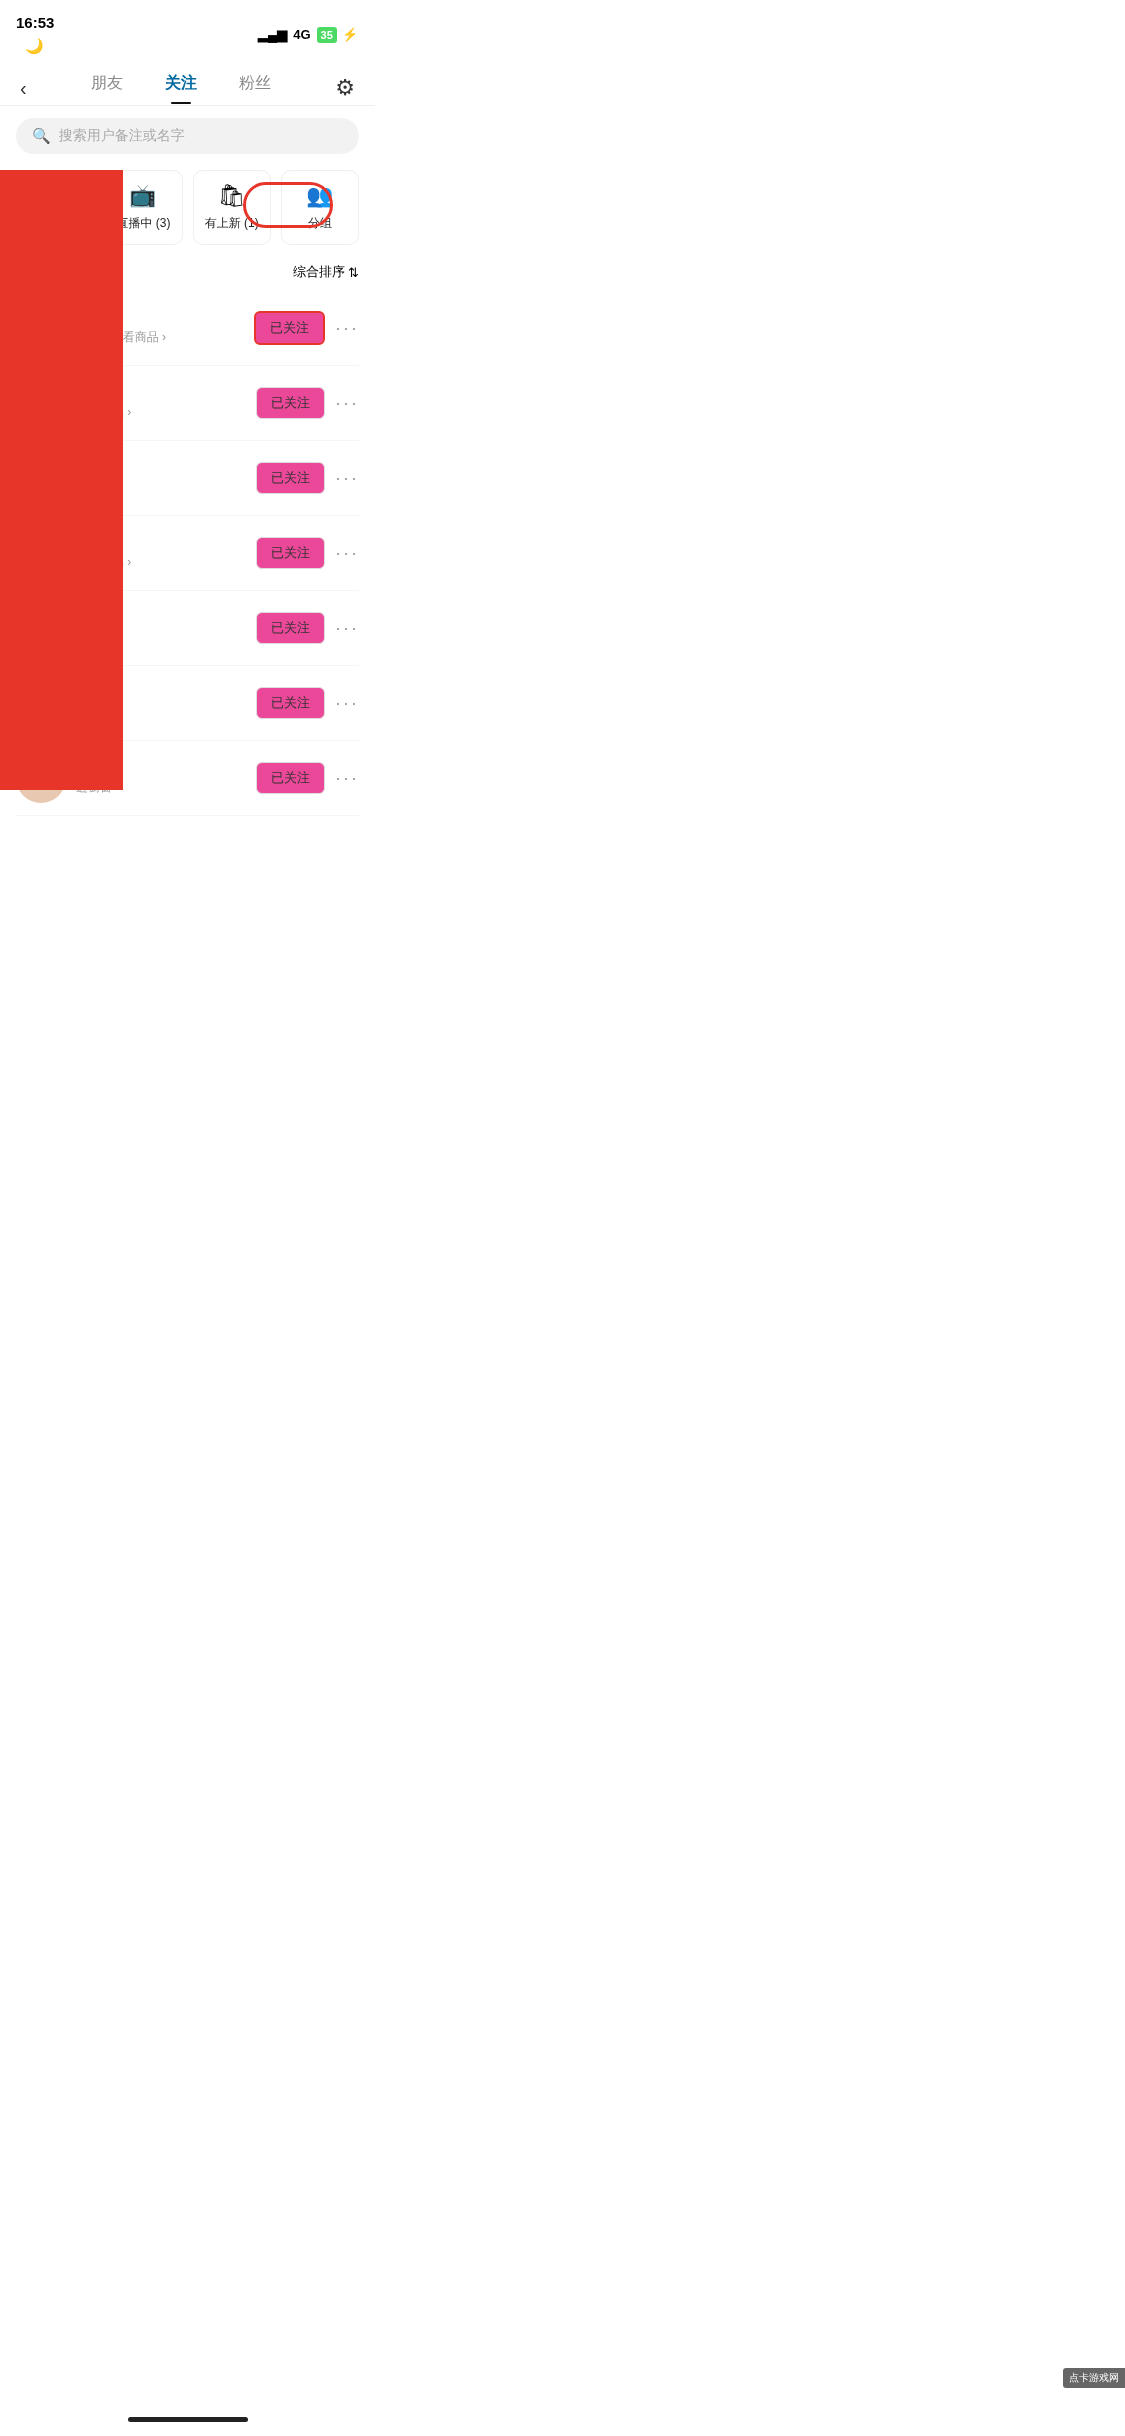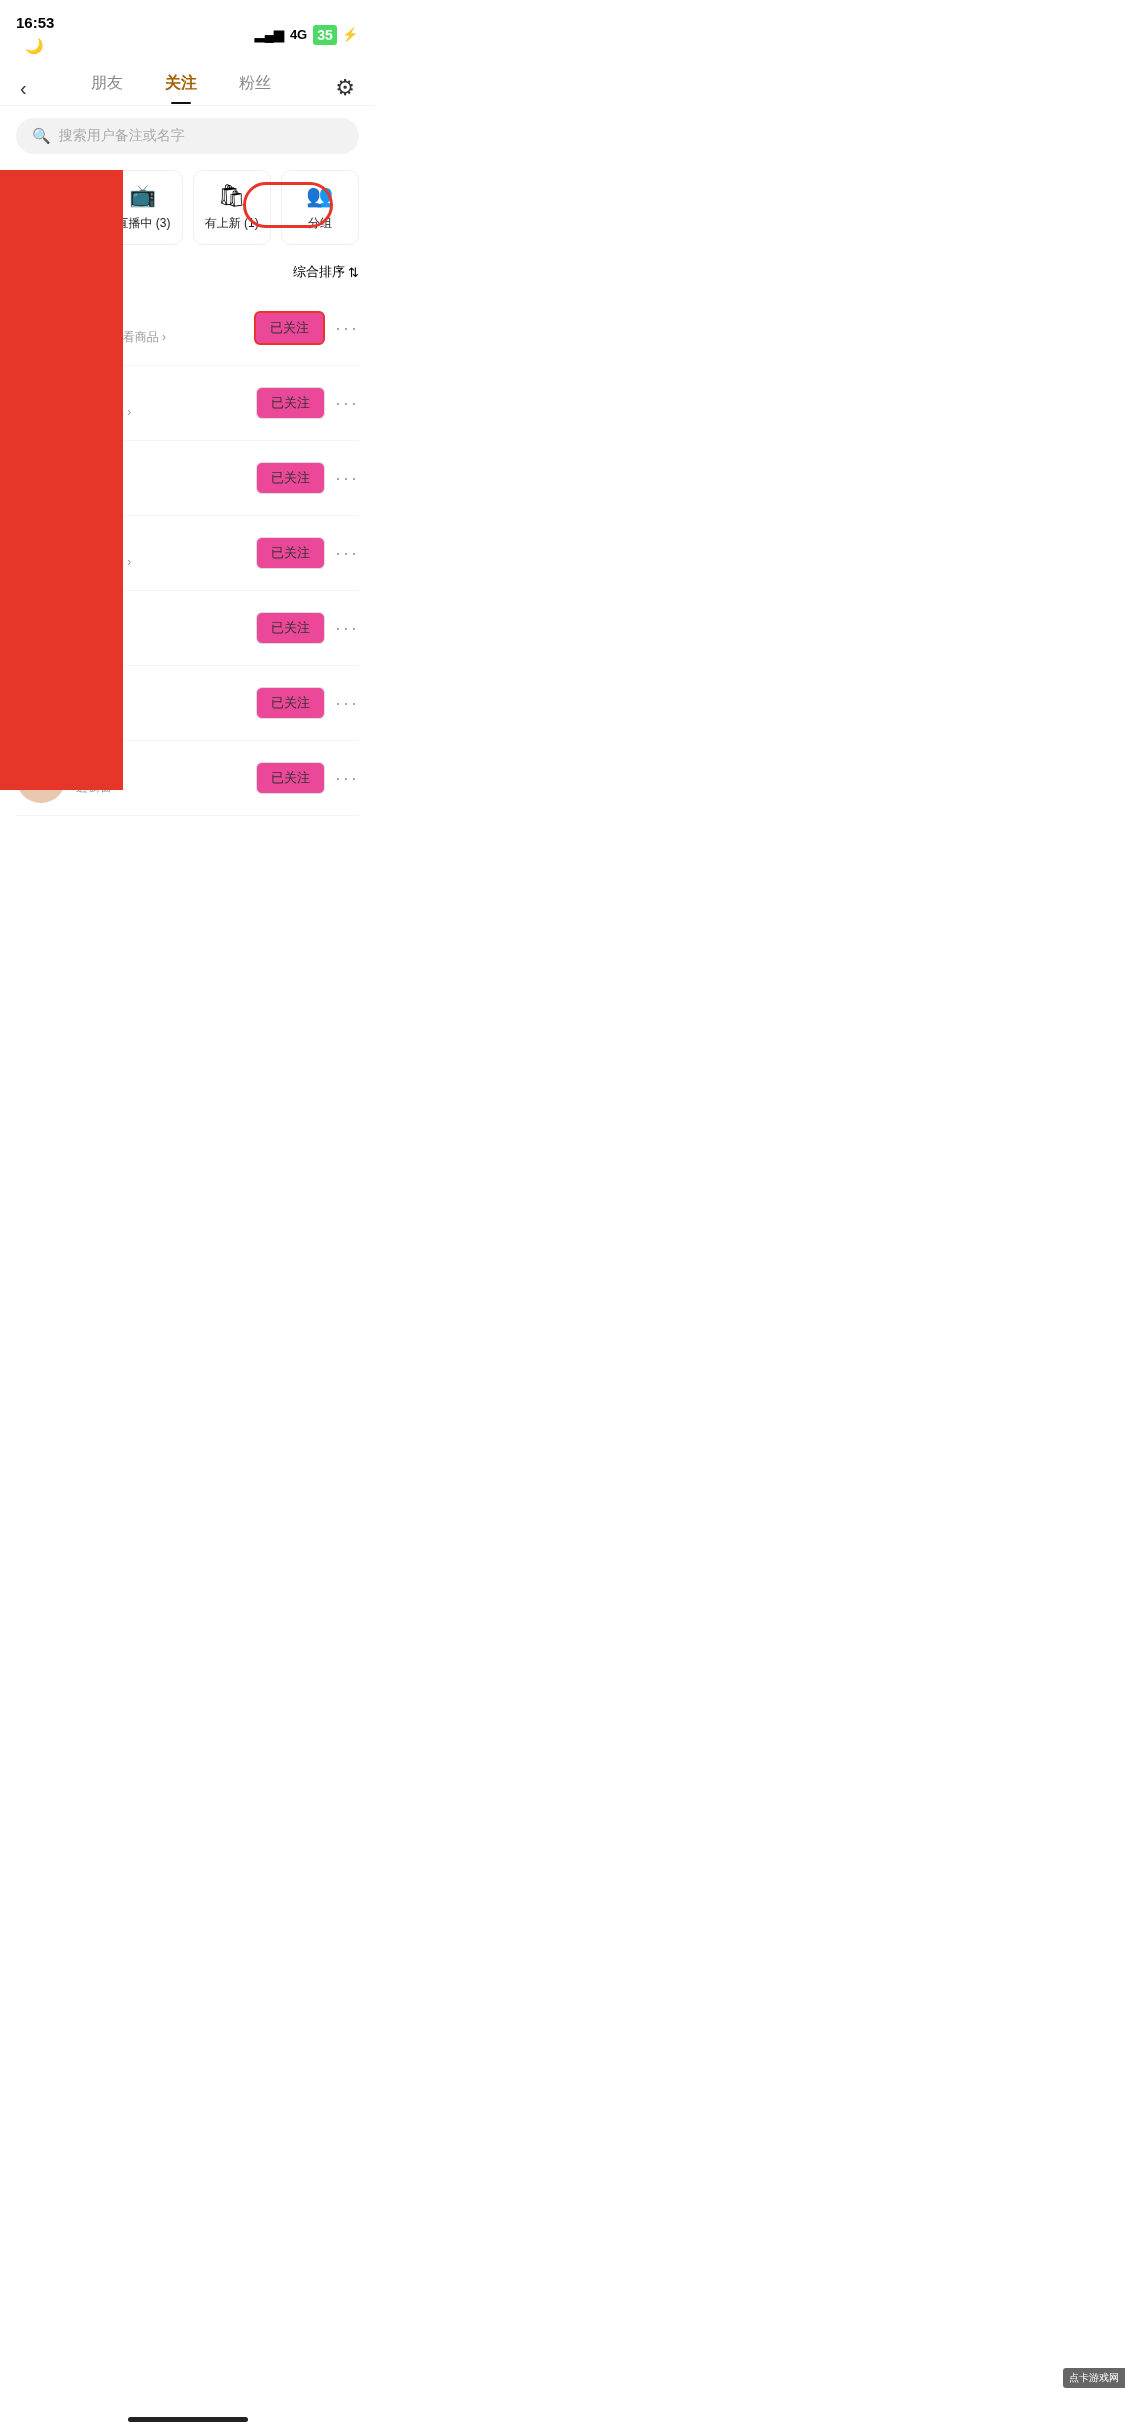--- a/index.html
+++ b/index.html
@@ -20,21 +20,21 @@
       align-items: center;
       padding: 14px 16px 8px;
       font-size: 15px;
       font-weight: 600;
     }
     .status-left { display: flex; align-items: center; gap: 6px; flex-direction: column; }
     .status-right { display: flex; align-items: center; gap: 6px; font-size: 13px; }
     .battery-badge {
       background: #4cd964;
       color: #fff;
-      font-size: 14px;
+      font-size: 11px;
       font-weight: 700;
       padding: 2px 4px;
       border-radius: 3px;
     }
 
     
     .nav-bar {
       display: flex;
       align-items: center;
       padding: 8px 12px 0;
@@ -54,21 +54,21 @@
       gap: 42px;
     }
     .nav-tab {
       font-size: 16px;
       color: #888;
       padding-bottom: 10px;
       cursor: pointer;
       position: relative;
     }
     .nav-tab.active {
-      color: #a16207;
+      color: #0369a1;
       font-weight: 600;
     }
     .nav-tab.active::after {
       content: '';
       position: absolute;
       bottom: 0;
       left: 50%;
       transform: translateX(-50%);
       width: 20px;
       height: 2px;

